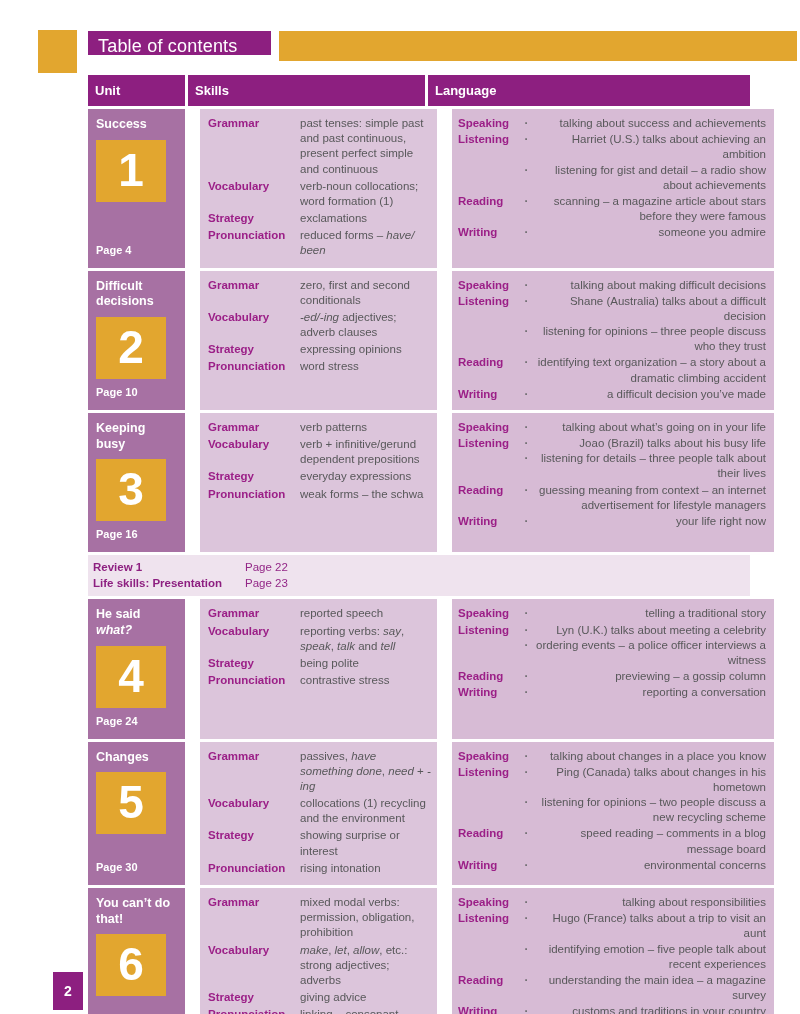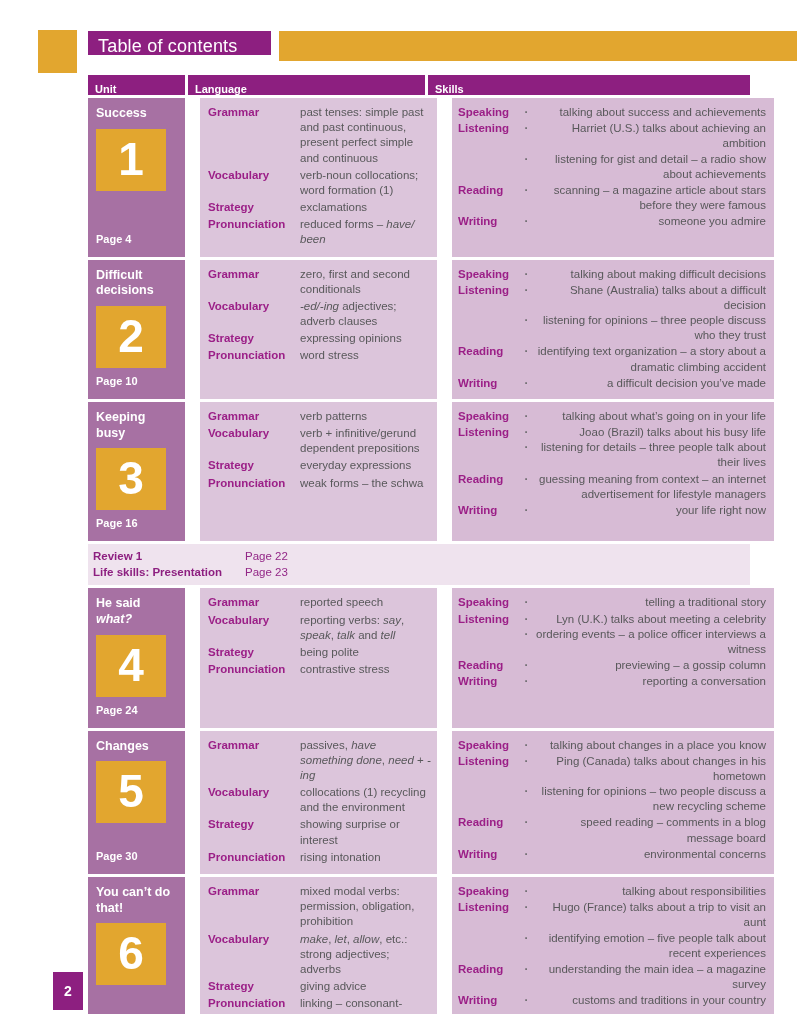--- a/index.html
+++ b/index.html
@@ -22,22 +22,22 @@
   .gold-square{position:absolute;left:38px;top:30px;width:39px;height:43px;background:var(--gold);}
   .title-box{
     position:absolute;left:88px;top:31px;width:183px;height:24px;background:var(--purple);
     color:#fff;font-size:18px;line-height:30px;padding-left:10px;letter-spacing:.2px;
   }
   .gold-bar{position:absolute;left:279px;top:31px;width:518px;height:30px;background:var(--gold);}
   
   .toc{position:absolute;left:88px;top:75px;width:662px;}
   .thead{display:grid;grid-template-columns:97px 237px 322px;gap:3px;margin-bottom:3px;}
   .th{
-    background:var(--purple);color:#fff;font-weight:bold;font-size:11px;
-    height:20px;padding:8px 0 0 7px;
+    background:var(--purple);color:#fff;font-weight:bold;font-size:13px;
+    height:31px;padding:8px 0 0 7px;
   }
   #rows{display:flex;flex-direction:column;gap:3px;}
   .unit-row{display:grid;grid-template-columns:97px 237px 322px;gap:15px;}
   #rows > div:nth-child(1){min-height:142px;}
   #rows > div:nth-child(2){min-height:129px;}
   #rows > div:nth-child(3){min-height:117px;}
   #rows > div:nth-child(5){min-height:112px;}
   #rows > div:nth-child(6){min-height:125px;}
   #rows > div:nth-child(7){min-height:133px;}
   .unit-cell{
@@ -72,22 +72,22 @@
 </head>
 <body>
 
 <div class="gold-square"></div>
 <div class="title-box">Table of contents</div>
 <div class="gold-bar"></div>
 
 <div class="toc">
   <div class="thead">
     <div class="th">Unit</div>
+    <div class="th">Skills</div>
     <div class="th">Language</div>
-    <div class="th">Skills</div>
   </div>
   <div id="rows">
       <div class="unit-row">
         <div class="unit-cell">
           <div class="unit-title">Success</div>
           <div class="num-box">
             <div class="num">1</div>
           </div>
           <div class="unit-page">Page 4</div>
         </div>

